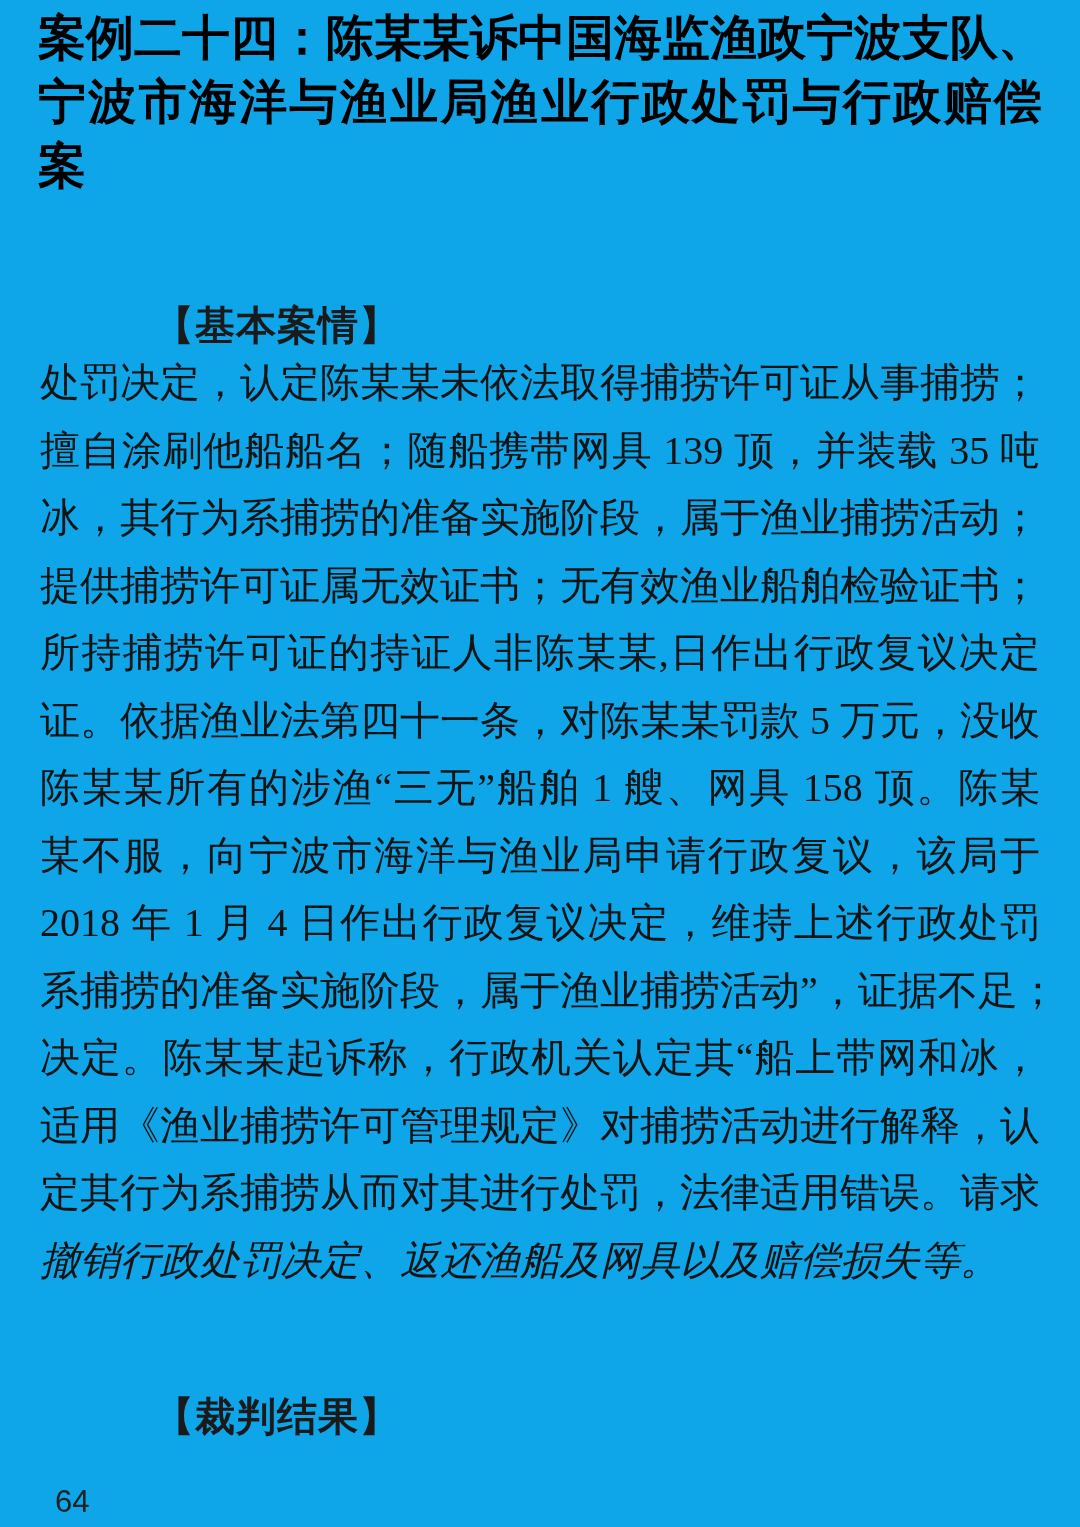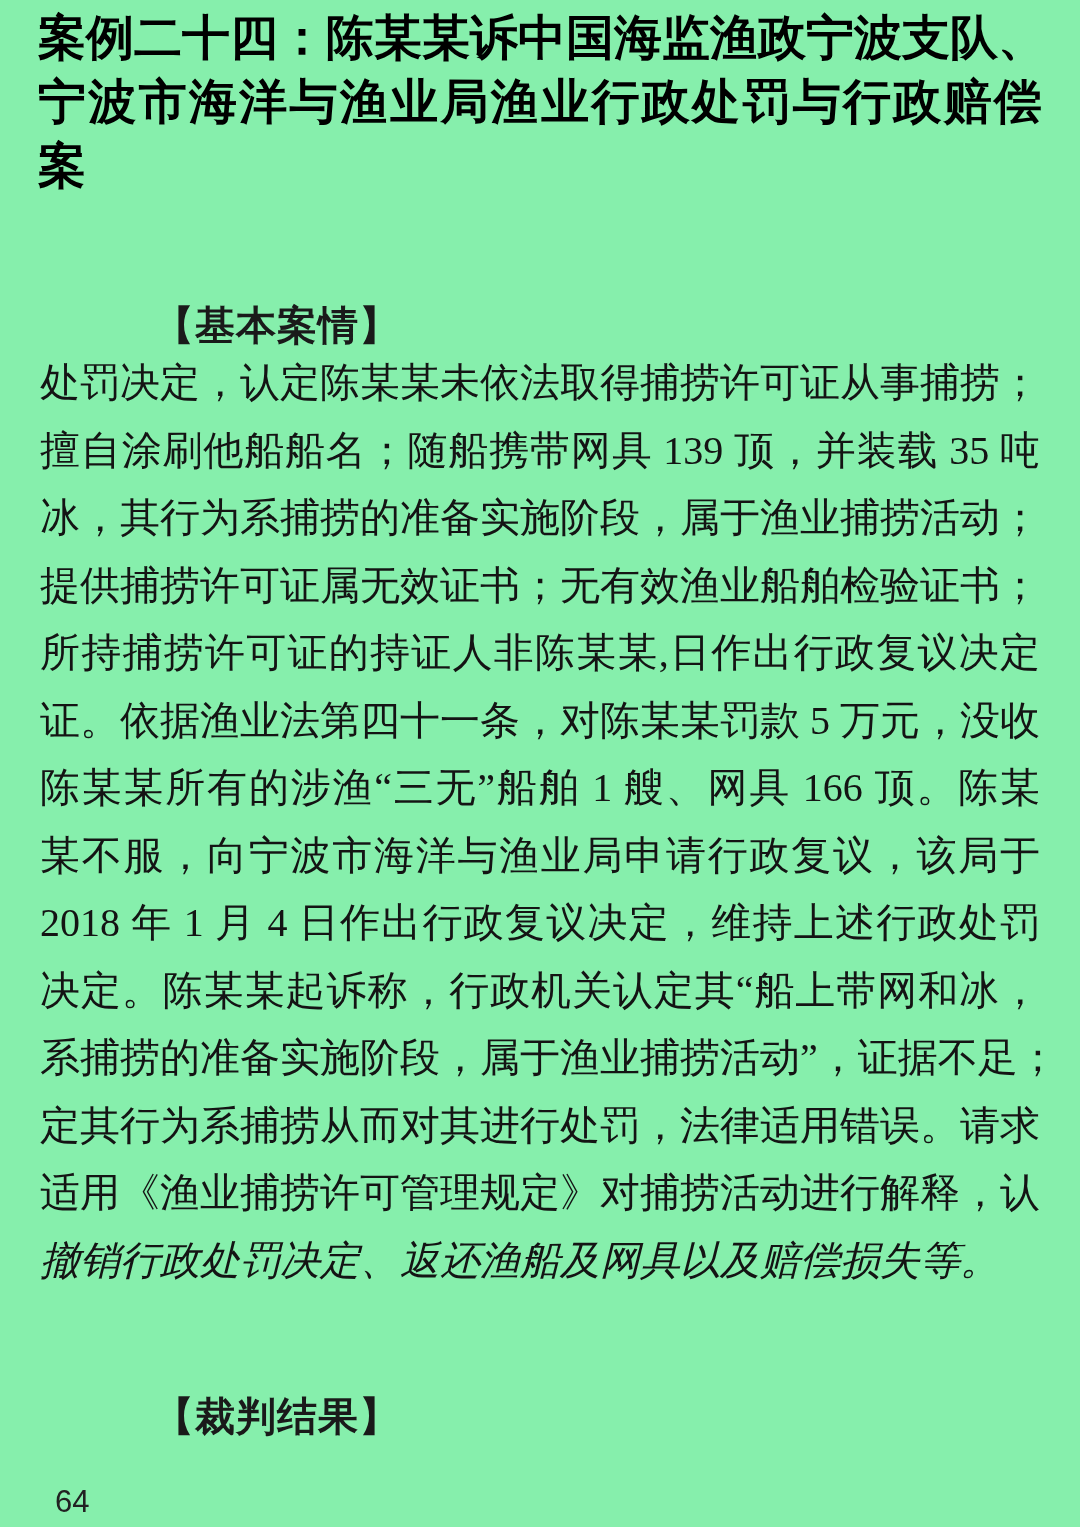--- a/index.html
+++ b/index.html
@@ -4,21 +4,21 @@
 <style>
   html, body { margin: 0; padding: 0; }
   body {
     width: 1080px; height: 1527px;
     background: #ffffff;
     font-family: "Liberation Serif", "DejaVu Serif", serif;
   }
   .page {
     position: relative;
     width: 1080px; height: 1527px;
-    background: #86efac;
+    background: #0ea5e9;
     overflow: hidden;
     color: #111111;
   }
   
   .doc-title {
     position: absolute;
     top: 6px; left: 38px; right: 38px;
     margin: 0;
     font-size: 48px;
     font-weight: bold;
@@ -88,27 +88,27 @@
 
   <h2 class="sec-heading h-basic">【基本案情】</h2>
 
   <div class="body-text">
     <div class="b-line">处罚决定，认定陈某某未依法取得捕捞许可证从事捕捞；</div>
     <div class="b-line">擅自涂刷他船船名；随船携带网具 139 顶，并装载 35 吨</div>
     <div class="b-line">冰，其行为系捕捞的准备实施阶段，属于渔业捕捞活动；</div>
     <div class="b-line">提供捕捞许可证属无效证书；无有效渔业船舶检验证书；</div>
     <div class="b-line">所持捕捞许可证的持证人非陈某某,日作出行政复议决定</div>
     <div class="b-line">证。依据渔业法第四十一条，对陈某某罚款 5 万元，没收</div>
-    <div class="b-line">陈某某所有的涉渔“三无”船舶 1 艘、网具 166 顶。陈某</div>
+    <div class="b-line">陈某某所有的涉渔“三无”船舶 1 艘、网具 158 顶。陈某</div>
     <div class="b-line">某不服，向宁波市海洋与渔业局申请行政复议，该局于</div>
     <div class="b-line">2018 年 1 月 4 日作出行政复议决定，维持上述行政处罚</div>
+    <div class="b-line">系捕捞的准备实施阶段，属于渔业捕捞活动”，证据不足；</div>
     <div class="b-line">决定。陈某某起诉称，行政机关认定其“船上带网和冰，</div>
-    <div class="b-line">系捕捞的准备实施阶段，属于渔业捕捞活动”，证据不足；</div>
+    <div class="b-line">适用《渔业捕捞许可管理规定》对捕捞活动进行解释，认</div>
     <div class="b-line">定其行为系捕捞从而对其进行处罚，法律适用错误。请求</div>
-    <div class="b-line">适用《渔业捕捞许可管理规定》对捕捞活动进行解释，认</div>
     <div class="b-line last">撤销行政处罚决定、返还渔船及网具以及赔偿损失等。</div>
   </div>
 
   <h2 class="sec-heading h-judgment">【裁判结果】</h2>
 
   <div class="page-number">64</div>
 
 </div>
 
 </body></html>

